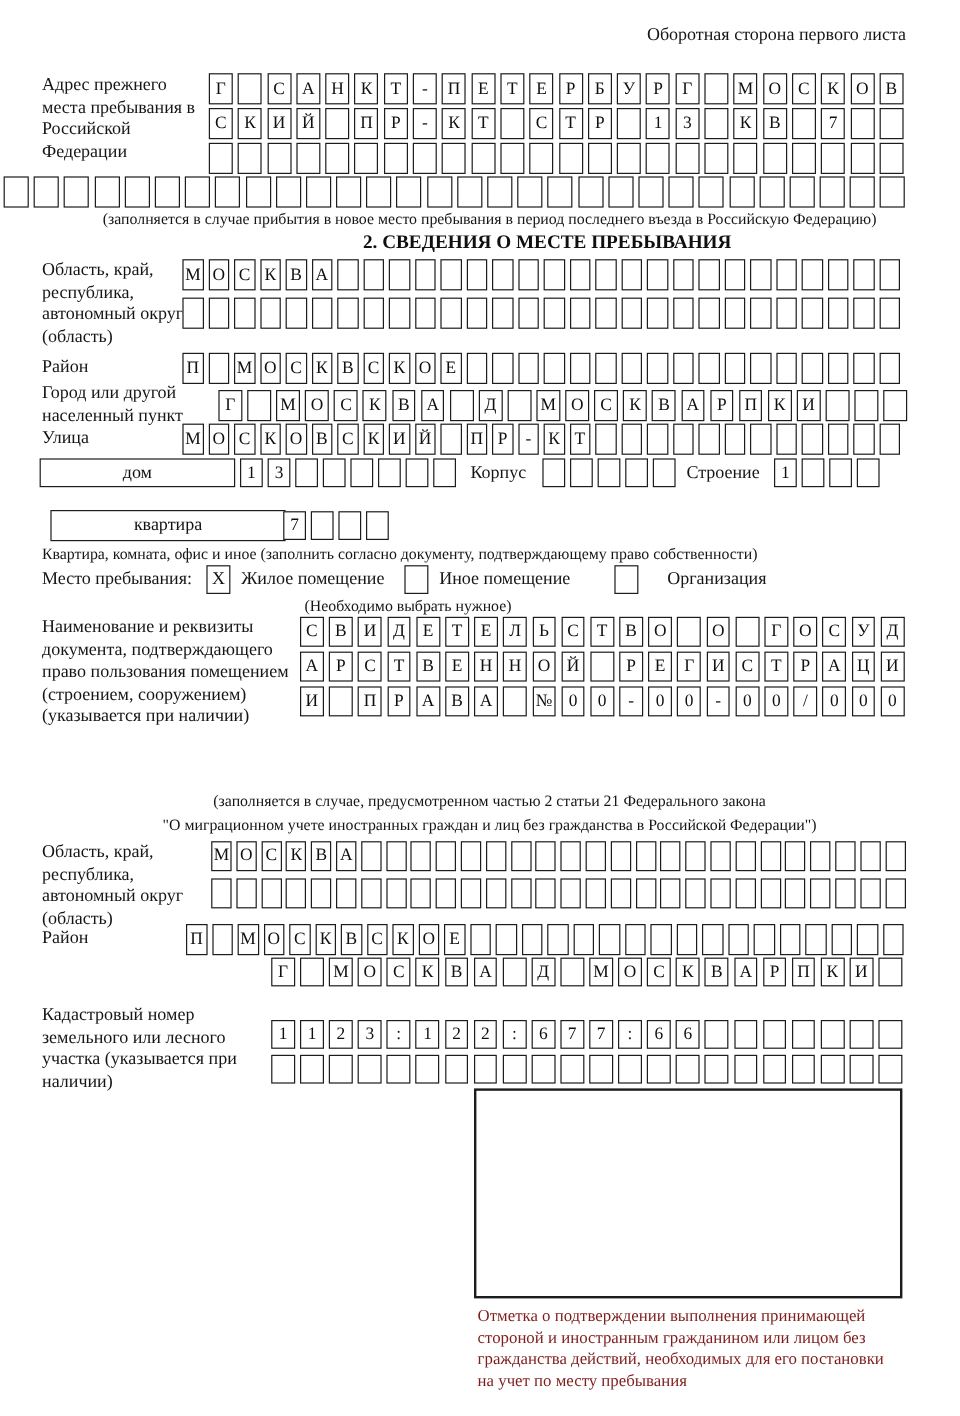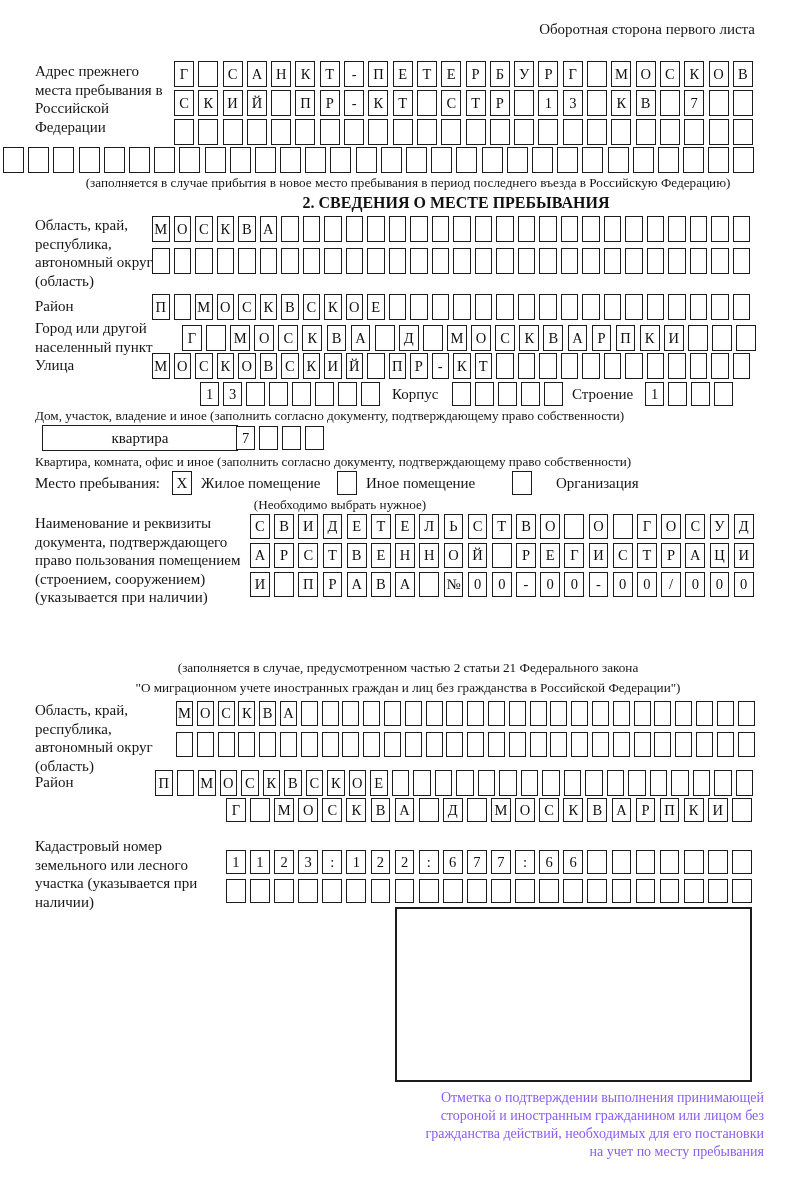--- a/index.html
+++ b/index.html
@@ -20,21 +20,21 @@
   .r24 {gap:4.3px}  .r24 .cell{width:19.8px;height:26px;}
   .r21 {gap:4.4px}  .r21 .cell{width:19.8px;height:25px;}
   .r28b{gap:3.8px}  .r28b .cell{width:17px;height:25px;}
   .r22 {gap:4.3px}  .r22 .cell{width:19.8px;height:24px;}
   .sm  {gap:4px}    .sm .cell{width:19px;height:24px;}
   .widebox{border:1.5px solid #1c1c1c;display:flex;align-items:center;justify-content:center;
         font-size:15px;background:#fff;box-sizing:border-box;}
   .checkbox{border:1.5px solid #1c1c1c;width:20px;height:24px;display:flex;align-items:center;
         justify-content:center;font-size:15px;background:#fff;box-sizing:border-box;}
   .stampbox{border:2px solid #1c1c1c;background:#fff;box-sizing:border-box;}
-  .stampnote{font-size:14px;line-height:18px;text-align:right;color:#8b5cf6;margin-left:18px;}
+  .stampnote{font-size:14px;line-height:18px;text-align:left;color:#7f1d1d;}
 </style>
 </head>
 <body>
 
 <div class="page">
 
   <div class="pos lbl" style="top:20px;right:45px;">Оборотная сторона первого листа</div>
 
   <div class="pos lbl" style="left:35px;top:62px;width:128px;">Адрес прежнего места пребывания в Российской Федерации</div>
   <div class="pos boxrow s1" style="left:174px;top:61px;">
@@ -298,20 +298,23 @@
       <span class="cell"></span>
       <span class="cell"></span>
       <span class="cell"></span>
       <span class="cell"></span>
       <span class="cell"></span>
       <span class="cell"></span>
       <span class="cell"></span>
       <span class="cell"></span>
     </div>
 
+  <div class="pos widebox" style="left:33px;top:382px;width:163px;height:24px;">
+      <span>дом</span>
+    </div>
   <div class="pos boxrow sm" style="left:200px;top:382px;">
       <span class="cell">1</span>
       <span class="cell">3</span>
       <span class="cell"></span>
       <span class="cell"></span>
       <span class="cell"></span>
       <span class="cell"></span>
       <span class="cell"></span>
       <span class="cell"></span>
     </div>
@@ -323,21 +326,20 @@
       <span class="cell"></span>
       <span class="cell"></span>
     </div>
   <div class="pos lbl" style="left:572px;top:385px;">Строение</div>
   <div class="pos boxrow sm" style="left:645px;top:382px;">
       <span class="cell">1</span>
       <span class="cell"></span>
       <span class="cell"></span>
       <span class="cell"></span>
     </div>
-  <div class="pos cap" style="left:35px;top:408px;">Дом, участок, владение и иное (заполнить согласно документу, подтверждающему право собственности)</div>
 
   <div class="pos widebox" style="left:42px;top:425px;width:196px;height:26px;">
       <span>квартира</span>
     </div>
   <div class="pos boxrow sm" style="left:236px;top:426px;">
       <span class="cell">7</span>
       <span class="cell"></span>
       <span class="cell"></span>
       <span class="cell"></span>
     </div>

